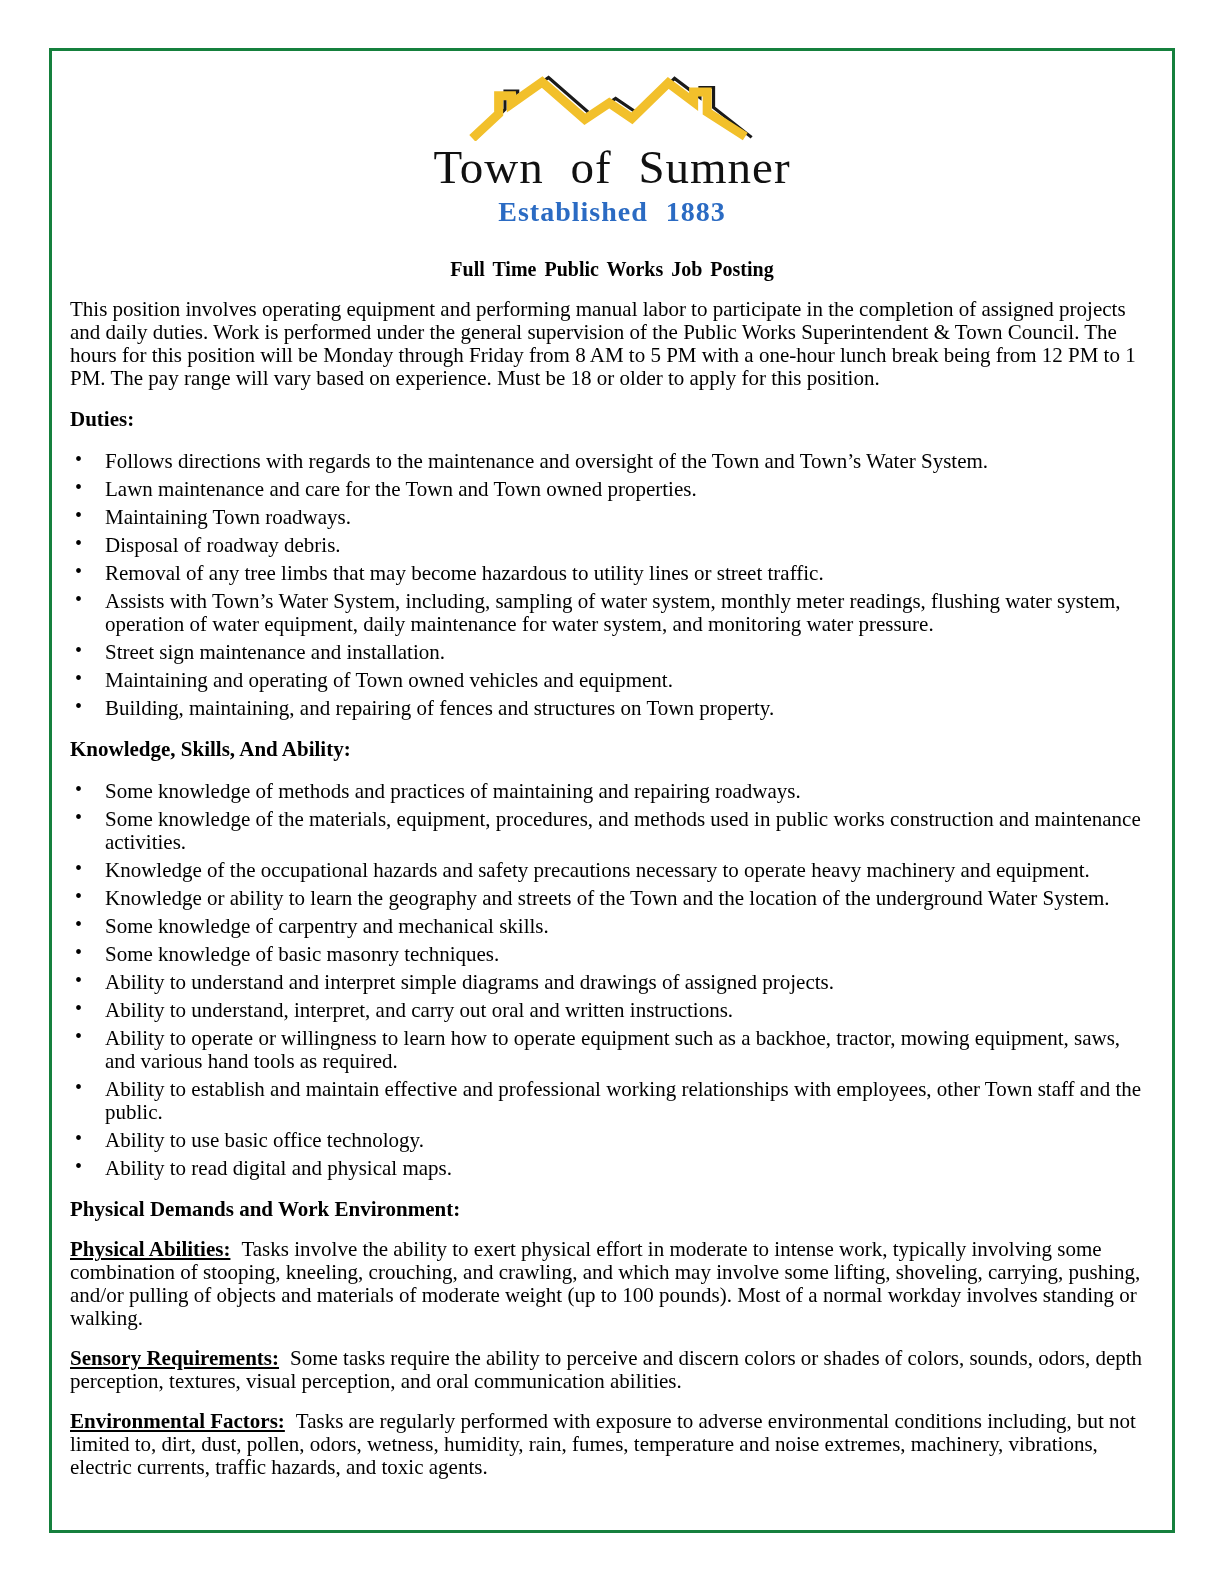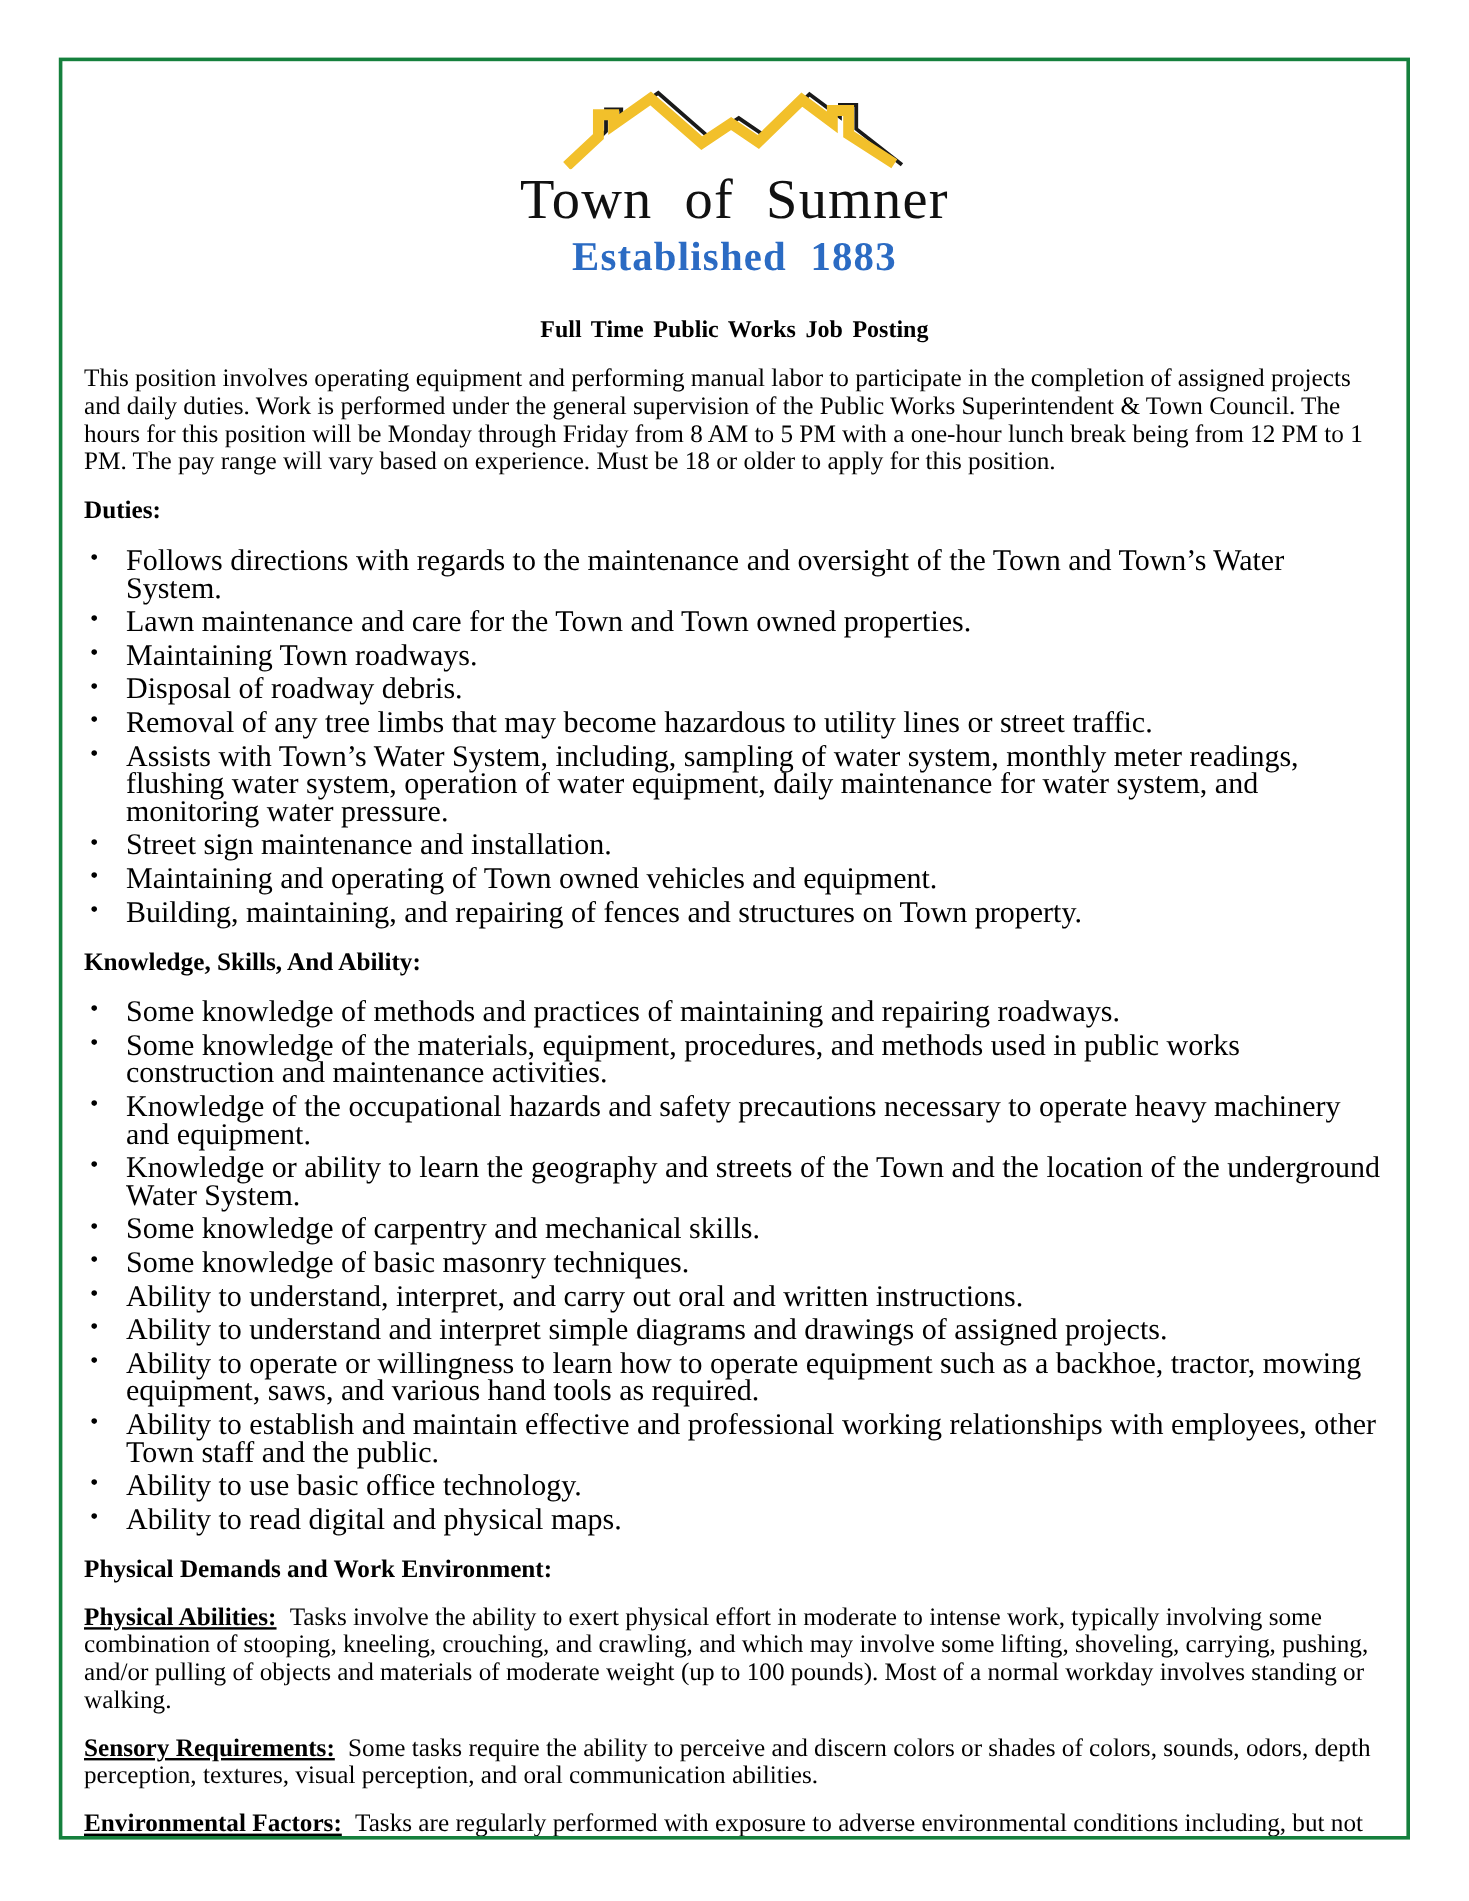--- a/index.html
+++ b/index.html
@@ -38,21 +38,21 @@
   }
   .org-name {
     font-size: 47px;
     line-height: 1.05;
     letter-spacing: 1px;
     word-spacing: 14px;
     margin-top: 2px;
     color: #111111;
   }
   .tagline {
-    font-size: 34px;
+    font-size: 28px;
     font-weight: bold;
     word-spacing: 10px;
     letter-spacing: 1px;
     color: #2B6BC3;
     margin-top: 4px;
   }
   .doc-title {
     text-align: center;
     font-weight: bold;
     font-size: 20px;
@@ -73,21 +73,21 @@
     text-align: left;
   }
   ul.bullets {
     list-style: none;
     margin: 19px 0 0 0;
     padding: 0;
   }
   li.bullet-item {
     position: relative;
     padding-left: 35px;
-    font-size: 25px;
+    font-size: 21px;
     line-height: 23px;
     margin-bottom: 5px;
   }
   li.bullet-item::before {
     content: "\2022";
     position: absolute;
     left: 5px;
     top: -2px;
     font-size: 20px;
   }
@@ -177,25 +177,25 @@
 
         <li class="bullet-item">
           <span>Some knowledge of carpentry and mechanical skills.</span>
         </li>
 
         <li class="bullet-item">
           <span>Some knowledge of basic masonry techniques.</span>
         </li>
 
         <li class="bullet-item">
+          <span>Ability to understand and interpret simple diagrams and drawings of assigned projects.</span>
+        </li>
+
+        <li class="bullet-item">
           <span>Ability to understand, interpret, and carry out oral and written instructions.</span>
-        </li>
-
-        <li class="bullet-item">
-          <span>Ability to understand and interpret simple diagrams and drawings of assigned projects.</span>
         </li>
 
         <li class="bullet-item">
           <span>Ability to operate or willingness to learn how to operate equipment such as a backhoe, tractor, mowing equipment, saws, and various hand tools as required.</span>
         </li>
 
         <li class="bullet-item">
           <span>Ability to establish and maintain effective and professional working relationships with employees, other Town staff and the public.</span>
         </li>
 

